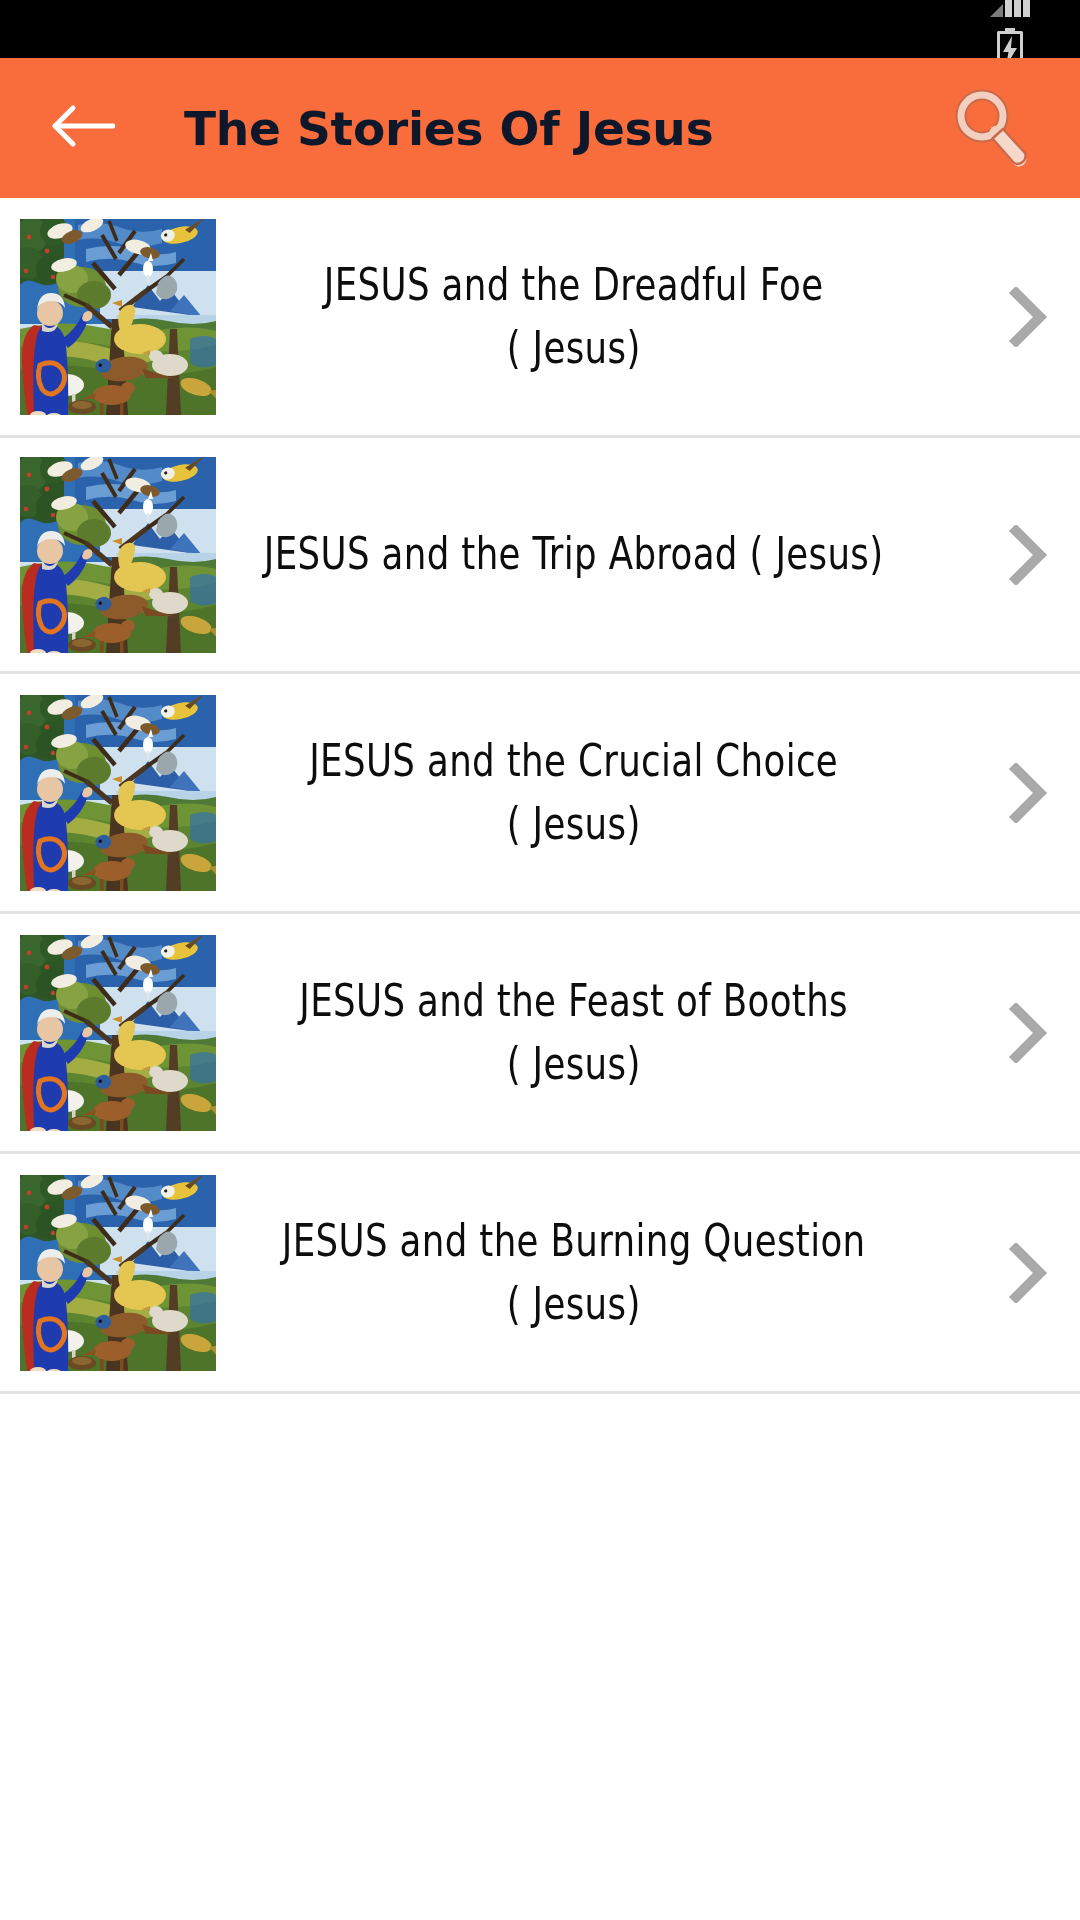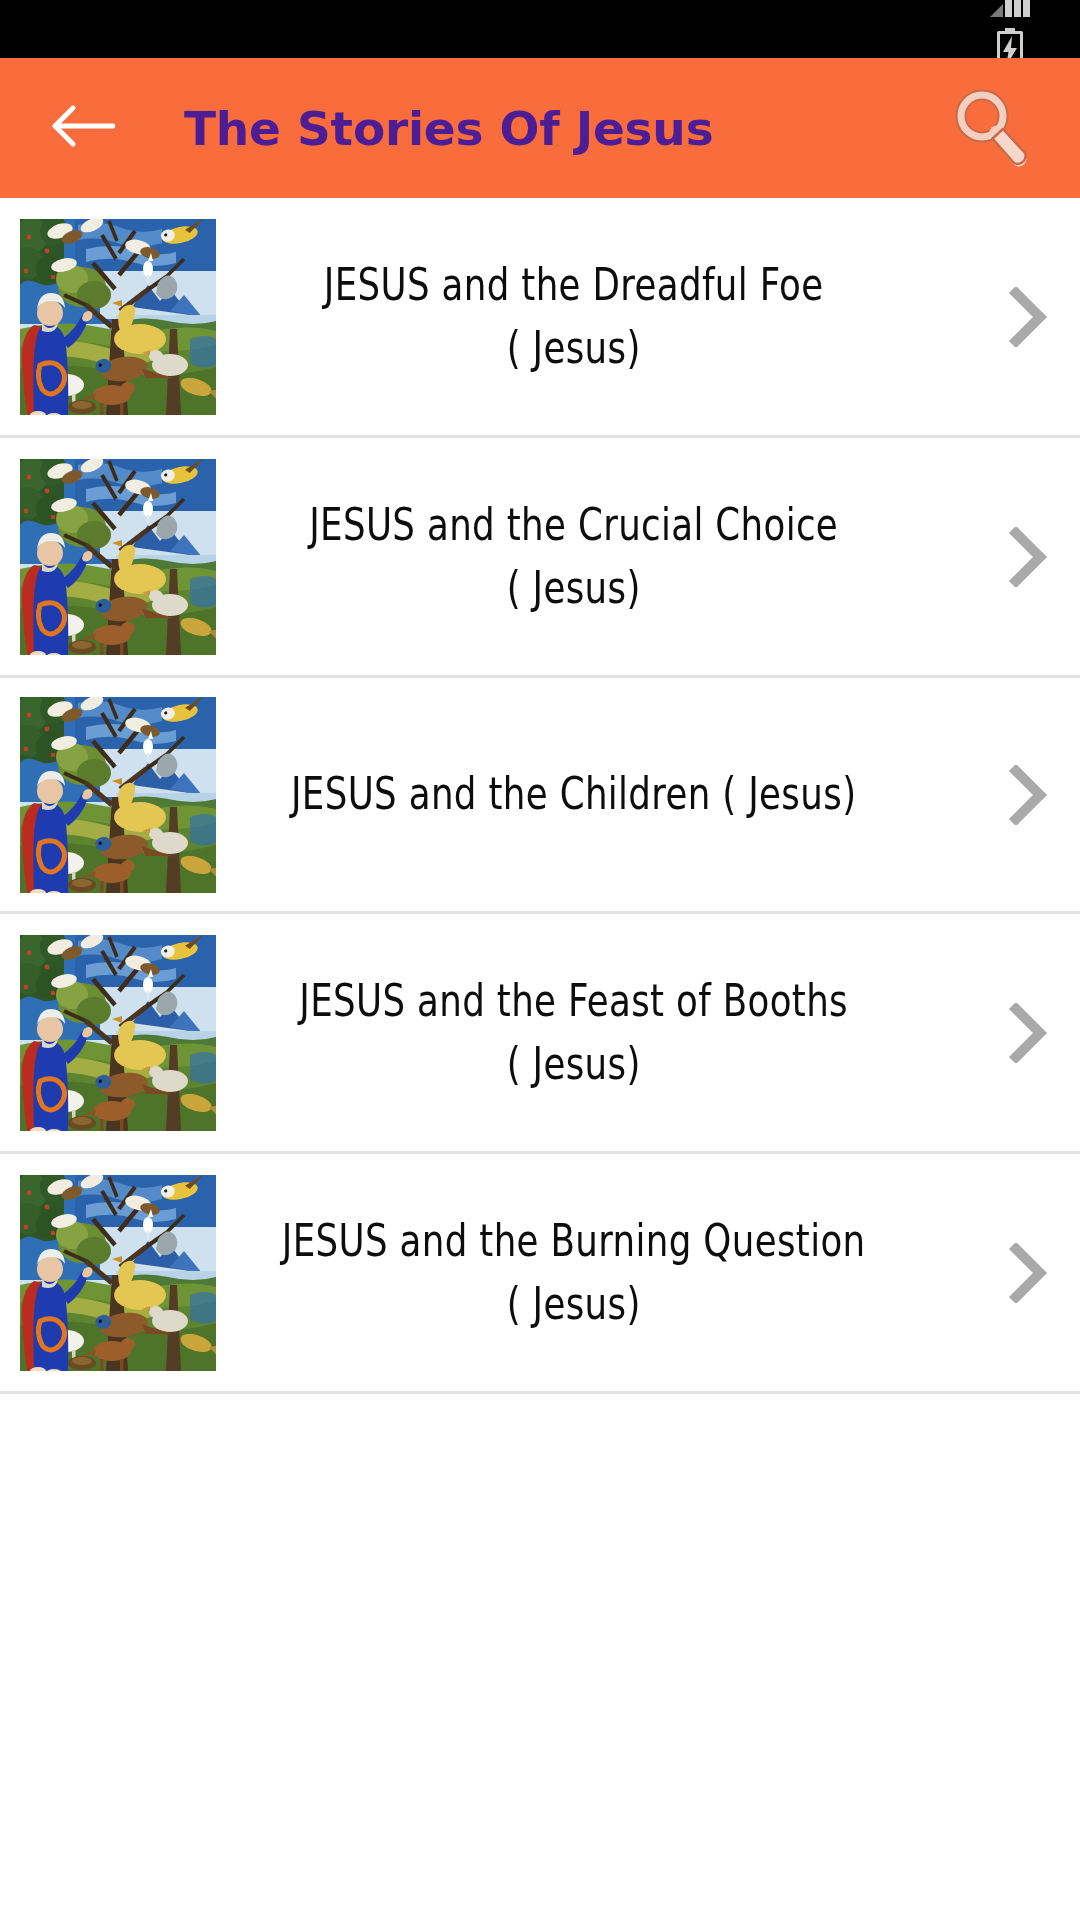--- a/index.html
+++ b/index.html
@@ -38,21 +38,21 @@
     display:flex; align-items:center;
     padding:0 34px 0 46px;
     position:relative;
   }
   .back-btn{
     width:74px; height:74px;
     display:flex; align-items:center; justify-content:center;
     flex:0 0 auto; cursor:pointer;
   }
   .appbar-title{
-    color:#4c1d95;
+    color:#0f172a;
     font-family:"DejaVu Sans", sans-serif;
     font-size:47px; font-weight:bold;
     margin-left:64px;
     letter-spacing:-0.2px;
     white-space:nowrap;
     flex:1 1 auto;
   }
   .search-btn{
     width:92px; height:92px; flex:0 0 auto;
     display:flex; align-items:center; justify-content:center;
@@ -322,49 +322,49 @@
     </div>
     <div class="row-title">JESUS and the Dreadful Foe
 ( Jesus)</div>
     <div class="chev">
       <svg width="44" height="60" viewBox="0 0 44 60">
         <path d="M10 6 L34 30 L10 54" fill="none" stroke="#a9a9a9" stroke-width="10" stroke-linecap="square" stroke-linejoin="miter"></path>
       </svg>
     </div>
   </div>
 
+  <div class="row h-short">
+    <div class="thumb">
+      <svg viewBox="0 0 196 196">
+          <use href="#illum"></use>
+        </svg>
+    </div>
+    <div class="row-title">JESUS and the Trip Abroad ( Jesus)</div>
+    <div class="chev">
+      <svg width="44" height="60" viewBox="0 0 44 60">
+        <path d="M10 6 L34 30 L10 54" fill="none" stroke="#a9a9a9" stroke-width="10" stroke-linecap="square" stroke-linejoin="miter"></path>
+      </svg>
+    </div>
+  </div>
 
   <div class="row h-tall">
     <div class="thumb">
       <svg viewBox="0 0 196 196">
           <use href="#illum"></use>
         </svg>
     </div>
     <div class="row-title">JESUS and the Crucial Choice
 ( Jesus)</div>
     <div class="chev">
       <svg width="44" height="60" viewBox="0 0 44 60">
         <path d="M10 6 L34 30 L10 54" fill="none" stroke="#a9a9a9" stroke-width="10" stroke-linecap="square" stroke-linejoin="miter"></path>
       </svg>
     </div>
   </div>
 
-  <div class="row h-short">
-    <div class="thumb">
-      <svg viewBox="0 0 196 196">
-          <use href="#illum"></use>
-        </svg>
-    </div>
-    <div class="row-title">JESUS and the Children ( Jesus)</div>
-    <div class="chev">
-      <svg width="44" height="60" viewBox="0 0 44 60">
-        <path d="M10 6 L34 30 L10 54" fill="none" stroke="#a9a9a9" stroke-width="10" stroke-linecap="square" stroke-linejoin="miter"></path>
-      </svg>
-    </div>
-  </div>
 
   <div class="row h-tall">
     <div class="thumb">
       <svg viewBox="0 0 196 196">
           <use href="#illum"></use>
         </svg>
     </div>
     <div class="row-title">JESUS and the Feast of Booths
 ( Jesus)</div>
     <div class="chev">

